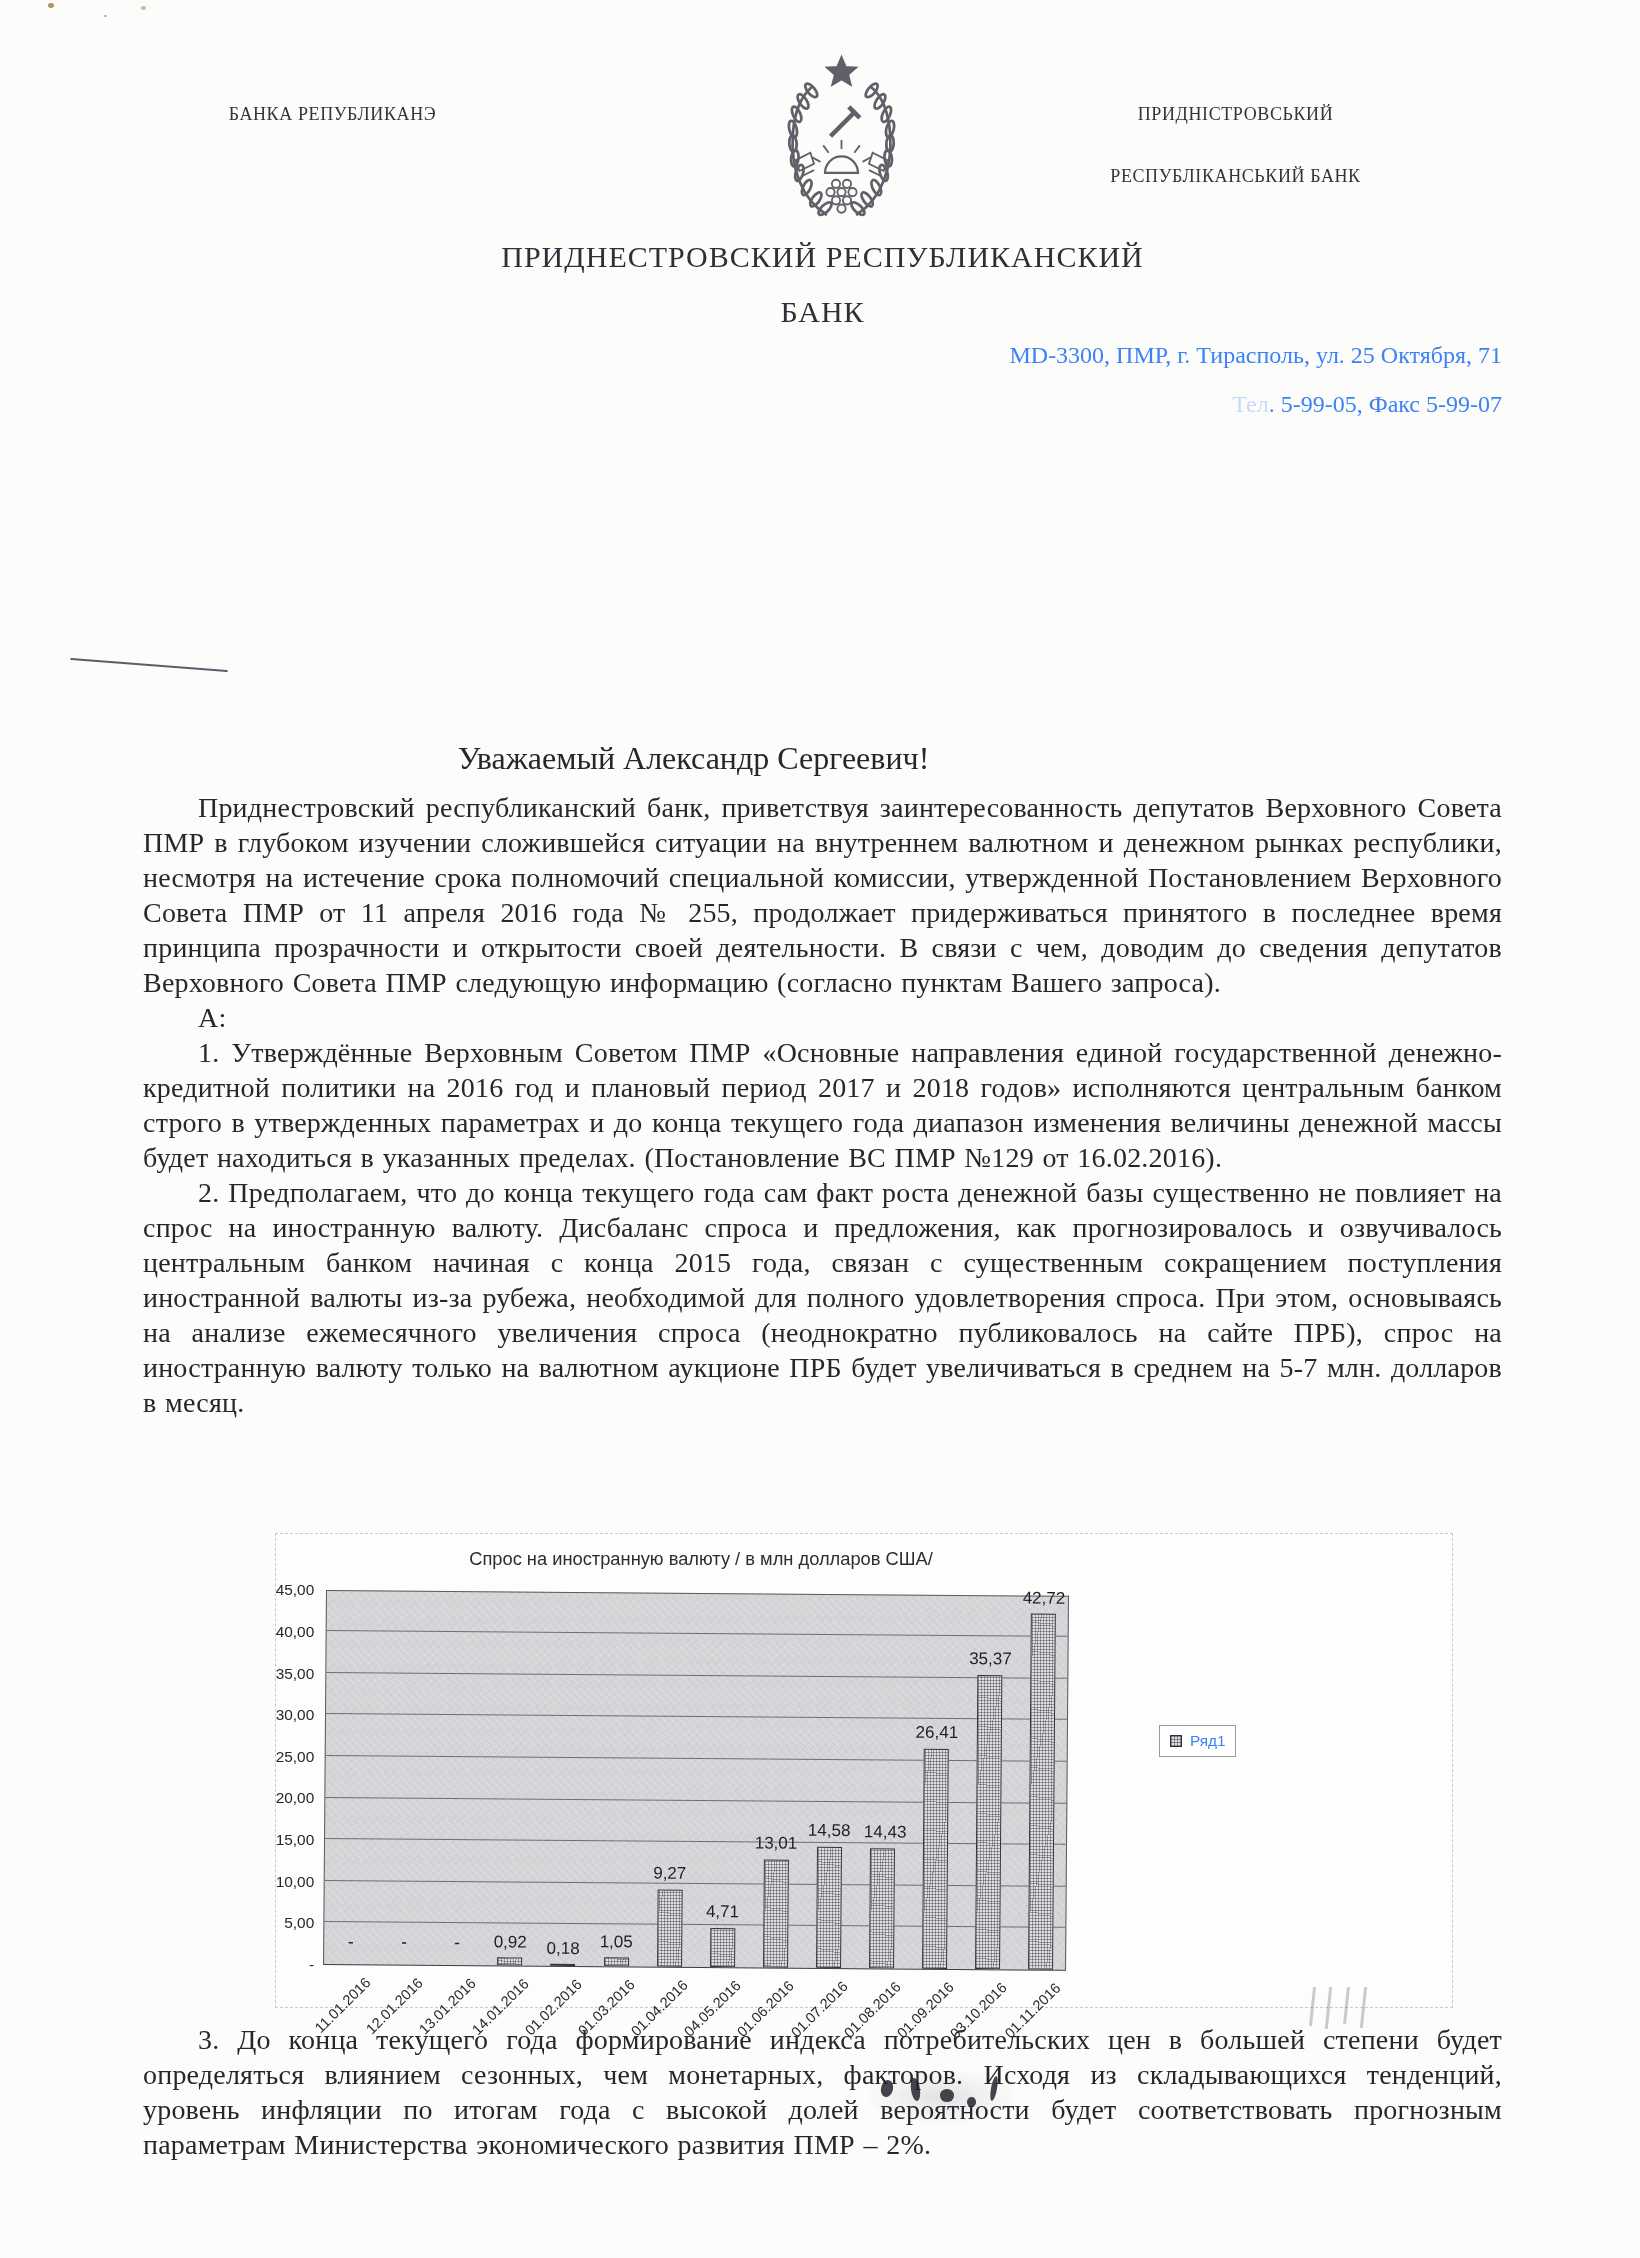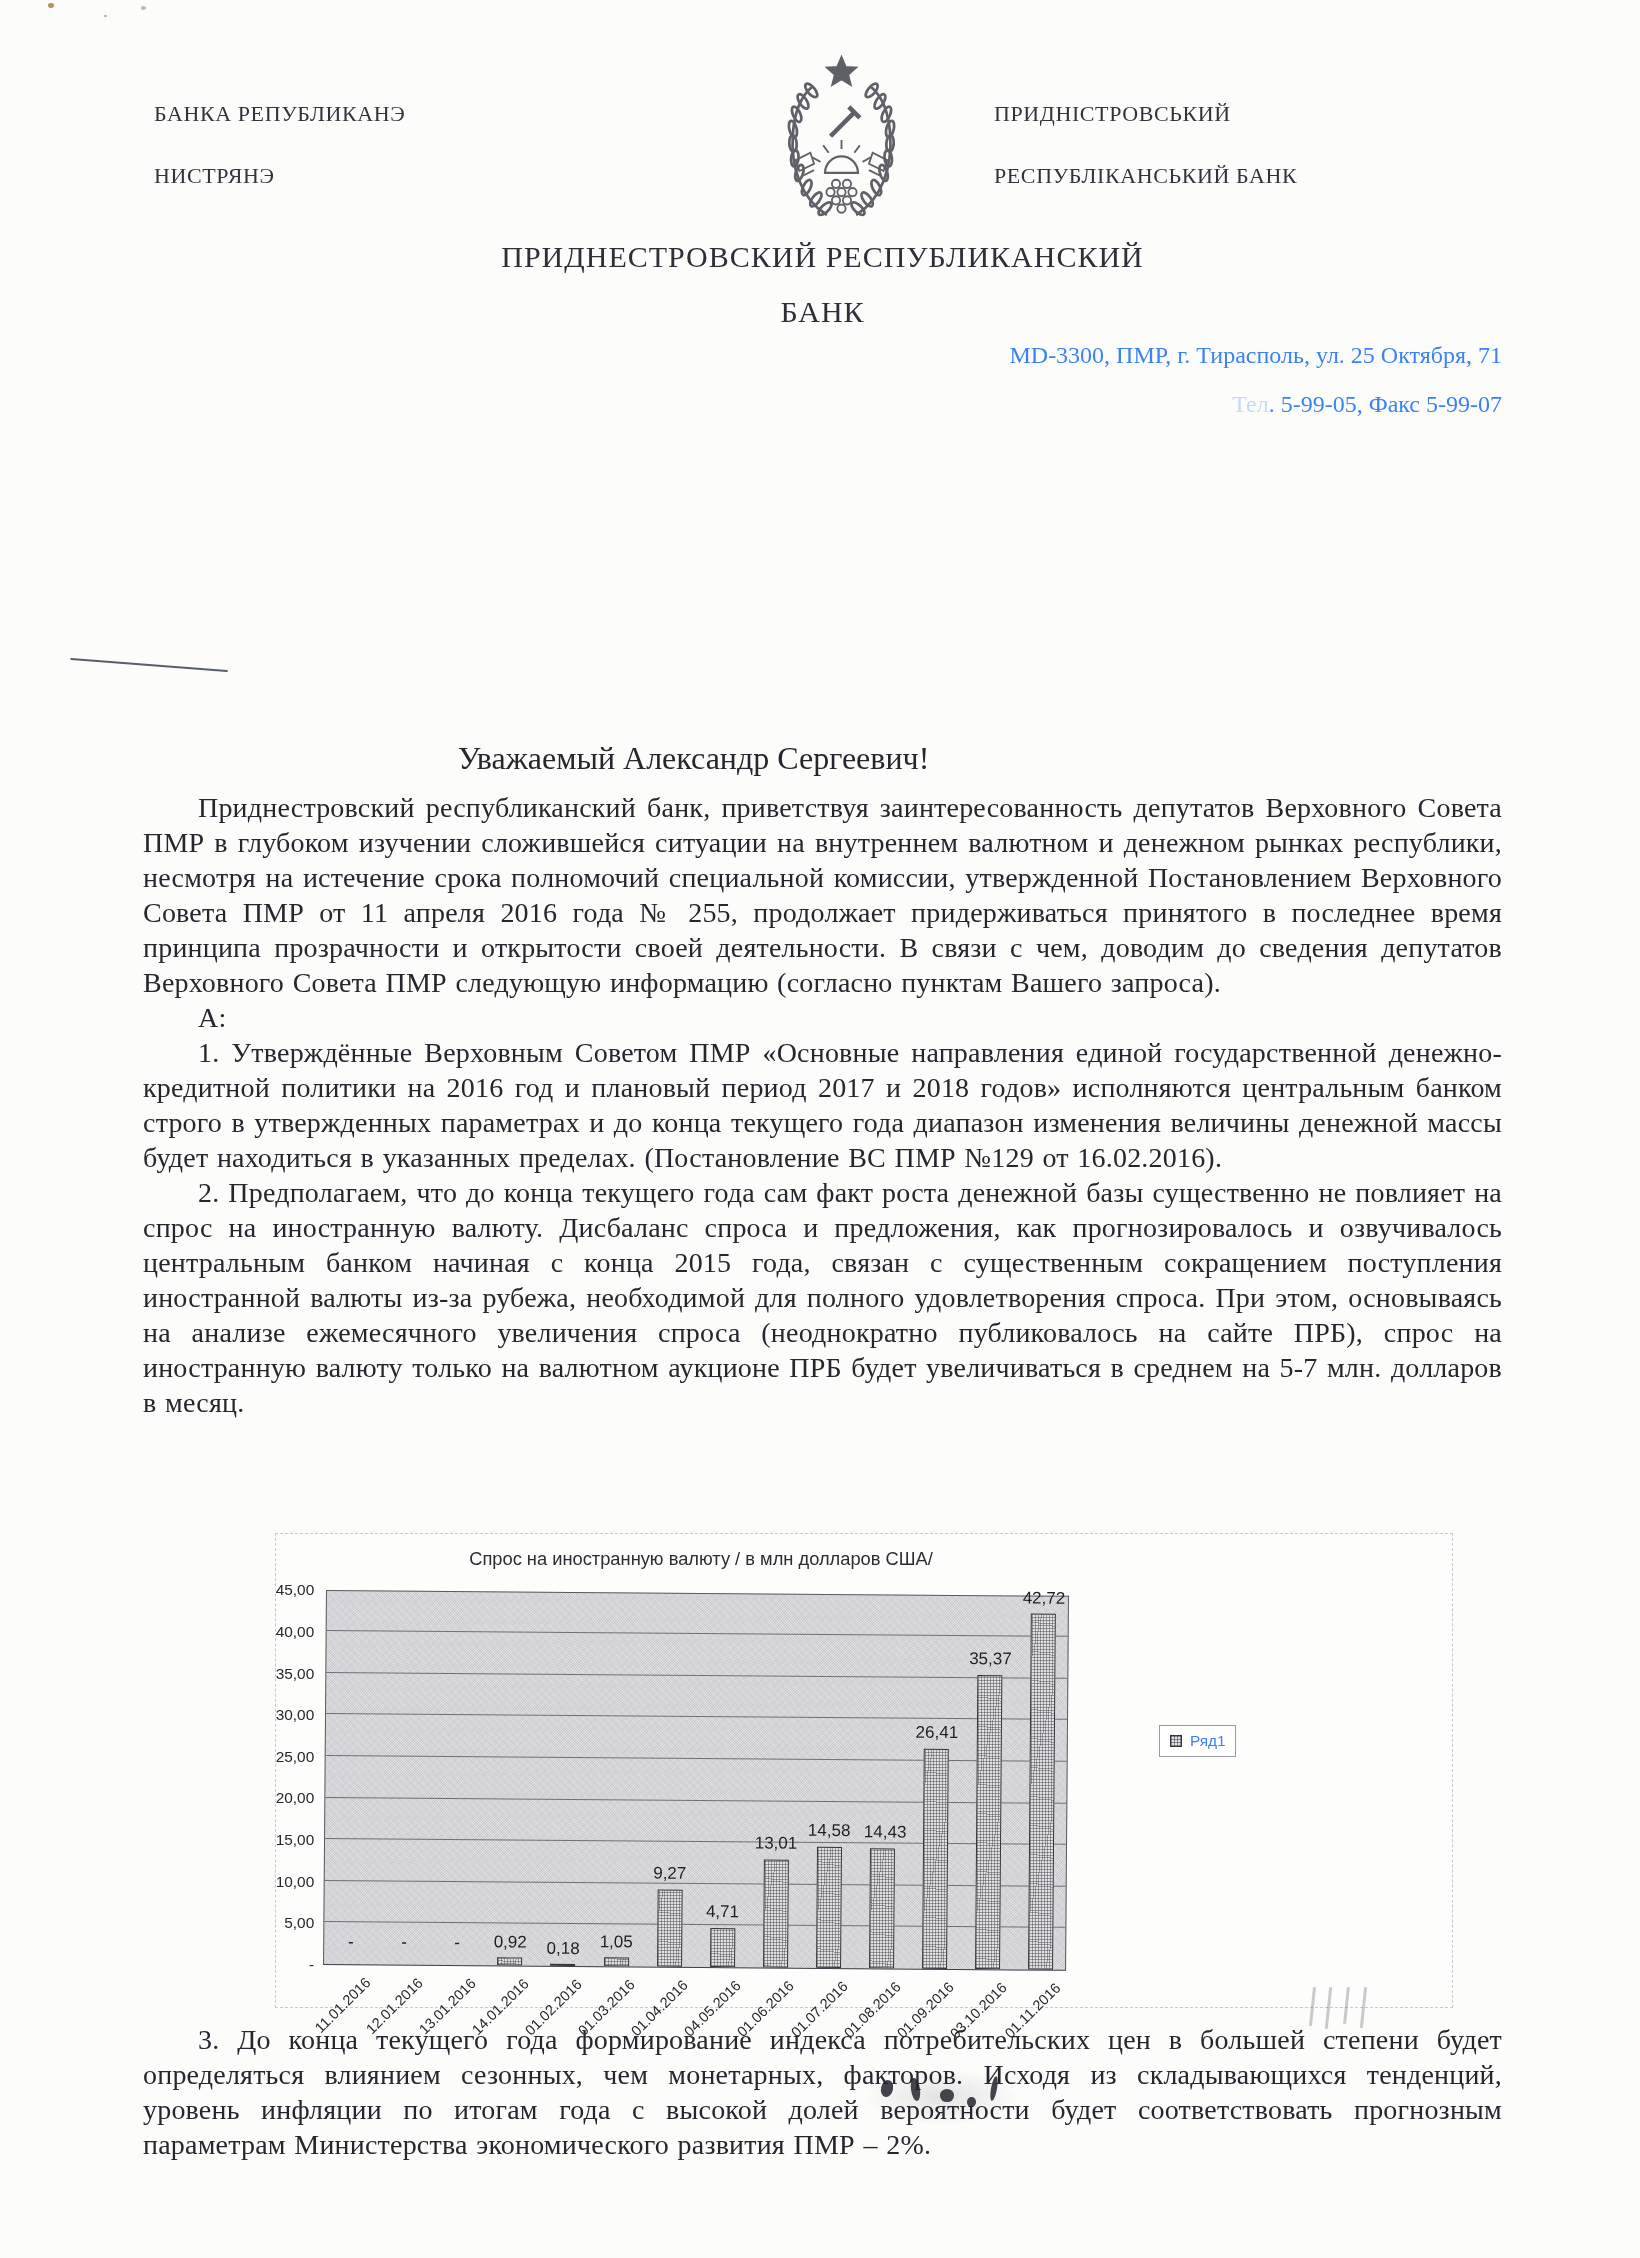--- a/index.html
+++ b/index.html
@@ -1,21 +1,21 @@
 <!DOCTYPE html>
 <html><head>
 <meta charset="utf-8">
 <style>
   html,body{margin:0;padding:0;background:#ffffff}
   *{box-sizing:border-box}
   .page{position:relative;width:1640px;height:2258px;background:#fcfcfa;overflow:hidden;
         font-family:"Liberation Serif","DejaVu Serif",serif;color:#26262e}
 
   
-  .hdr-col{position:absolute;top:83px;text-align:left;font-size:22px;line-height:62px;
+  .hdr-col{position:absolute;top:83px;text-align:center;font-size:18px;line-height:62px;
            letter-spacing:0.6px;color:#33333d}
   .hdr-left{left:154px;width:357px}
   .hdr-right{left:994px;width:483px}
   .emblem{position:absolute;left:768px;top:52px;width:147px;height:174px;opacity:.88}
   .title-line{position:absolute;left:143px;width:1359px;text-align:center;font-size:30px;
               letter-spacing:1px;color:#2f2f39}
   .title1{top:240px}
   .title2{top:295px}
   .addr-line{position:absolute;left:143px;width:1359px;text-align:right;font-size:24px;color:#3b82f6}
   .address{top:342px}
@@ -93,21 +93,20 @@
 <body>
 
 <div class="page">
 
   <div class="artifact spk1"></div>
   <div class="artifact spk2"></div>
   <div class="artifact spk3"></div>
 
   <div class="hdr-col hdr-left">
     <div>БАНКА РЕПУБЛИКАНЭ</div>
-    <div>НИСТРЯНЭ</div>
   </div>
 
   <svg class="emblem" viewBox="0 0 160 190">
     <g stroke="#4b4b54" fill="none" stroke-width="2.5">
       <path d="M80 6 L84.5 16.5 L95.5 17.2 L87 24.6 L89.8 35.4 L80 29.4 L70.2 35.4 L73 24.6 L64.5 17.2 L75.5 16.5 Z" fill="#4b4b54"></path>
       <g stroke-width="3">
         <path d="M64 178 C36 160 24 126 27 88 C29 64 36 48 48 38"></path>
         <ellipse cx="47" cy="42" rx="4" ry="9" transform="rotate(-40 47 42)"></ellipse>
         <ellipse cx="38" cy="54" rx="4" ry="9" transform="rotate(-33 38 54)"></ellipse>
         <ellipse cx="31" cy="68" rx="4" ry="9" transform="rotate(-24 31 68)"></ellipse>

